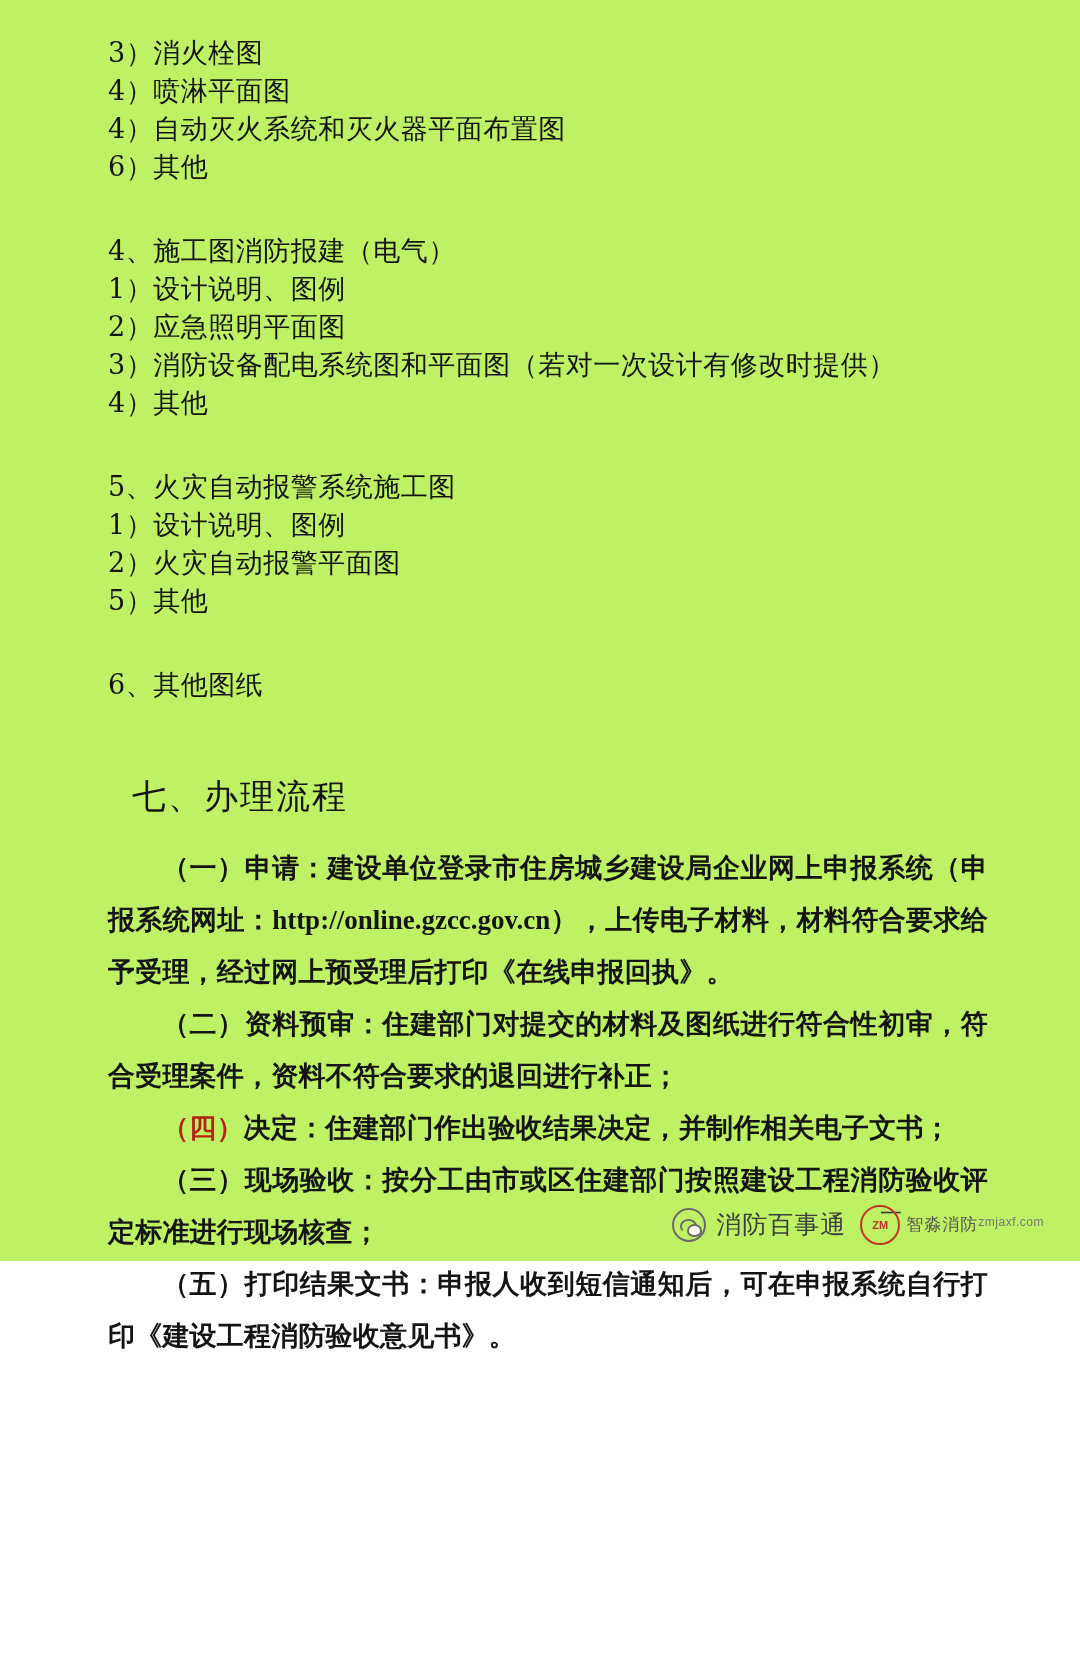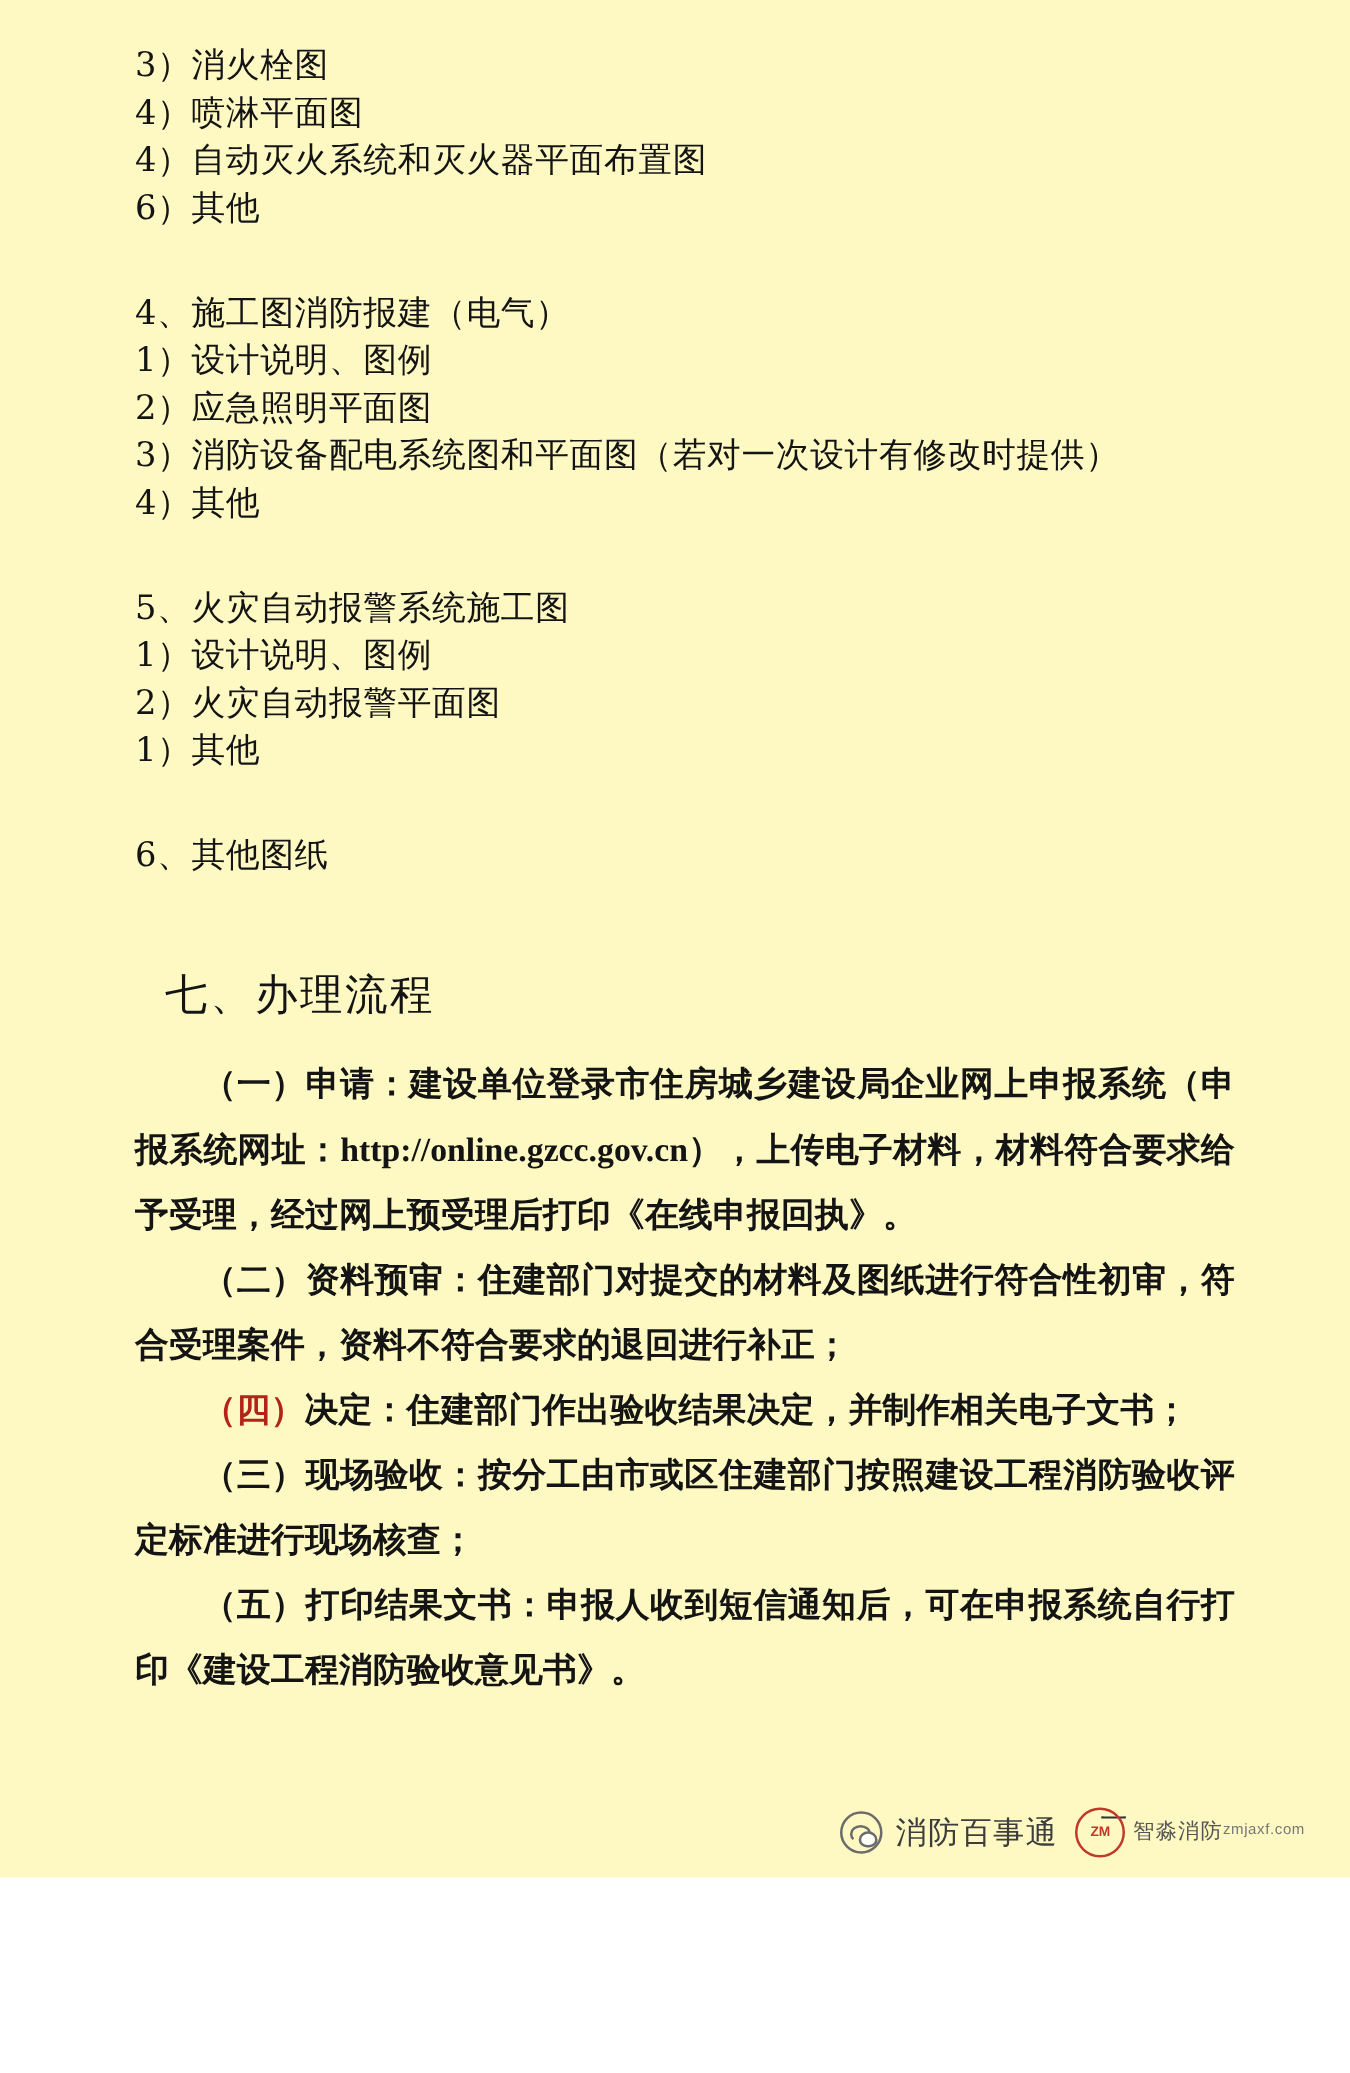--- a/index.html
+++ b/index.html
@@ -12,22 +12,22 @@
     height: 1658px;
     position: relative;
     font-family: "DejaVu Serif", "Liberation Serif", serif;
     color: #141414;
     overflow: hidden;
   }
   .page {
     position: absolute;
     left: 0; top: 0;
     width: 1080px;
-    height: 1502px;
-    background: #fef9c3;
+    height: 1261px;
+    background: #bef264;
   }
   .content {
     position: absolute;
     left: 108px;
     top: 0px;
     width: 880px;
   }
   .line {
     font-size: 27px;
     line-height: 38px;
@@ -187,21 +187,21 @@
       <div class="line">3）消防设备配电系统图和平面图（若对一次设计有修改时提供）</div>
       <div class="line">4）其他</div>
     </div>
 
     <div class="gap-md"></div>
 
     <div class="list-block">
       <div class="line">5、火灾自动报警系统施工图</div>
       <div class="line">1）设计说明、图例</div>
       <div class="line">2）火灾自动报警平面图</div>
-      <div class="line">1）其他</div>
+      <div class="line">5）其他</div>
     </div>
 
     <div class="gap-md"></div>
 
     <div class="list-block">
       <div class="line">6、其他图纸</div>
     </div>
 
     <div class="gap-lg"></div>
 

